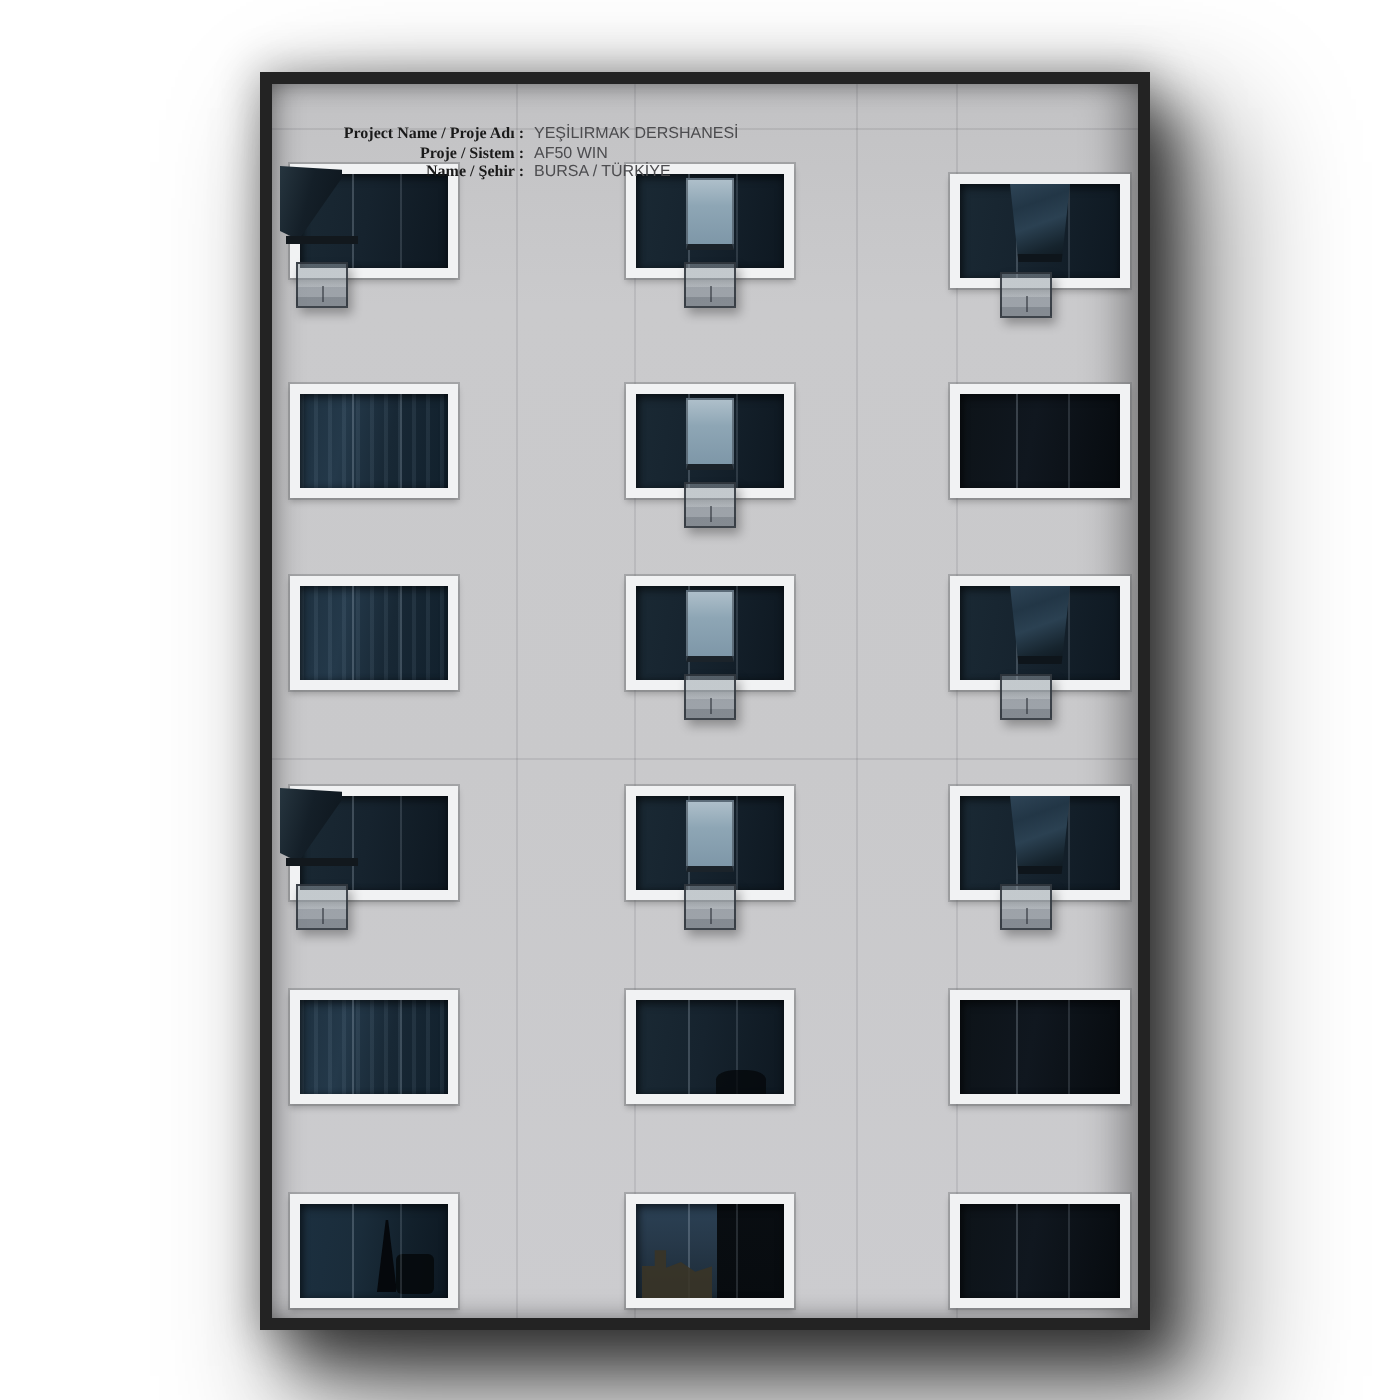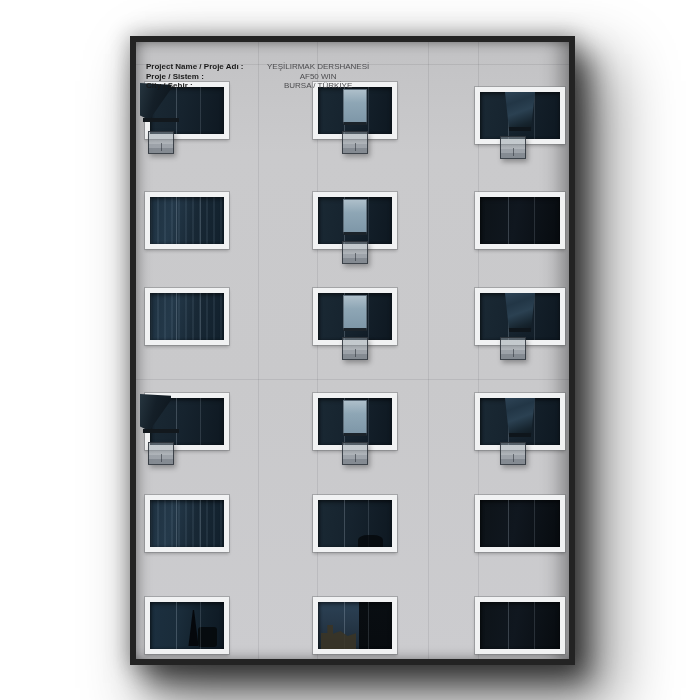--- a/index.html
+++ b/index.html
@@ -32,22 +32,22 @@
   .seam{position:absolute;background:rgba(50,50,55,.10);z-index:1;}
   .seam.v{top:0;bottom:0;width:1px;}
   .seam.h{left:0;right:0;height:1px;}
 
   
   .caption{
     position:absolute;left:10px;top:20px;z-index:9;
     display:grid;grid-template-columns:116px auto;column-gap:5px;
     font-size:8px;line-height:9.6px;white-space:nowrap;
   }
-  .cap-label{font-weight:bold;color:var(--label-color,#1a1a1a);}
-  .cap-value{text-align:center;color:var(--value-color,#4c4c4f);}
+  .cap-label{font-weight:bold;text-align:right;color:var(--label-color,#1a1a1a);font-family:Liberation Serif, serif;}
+  .cap-value{text-align:left;color:var(--value-color,#4c4c4f);}
 
   
   .window{
     position:absolute;box-sizing:border-box;z-index:2;
     background:var(--winframe,#f1f2f3);
     box-shadow:0 0 0 1px rgba(110,112,115,.40),0 2px 3px rgba(0,0,0,.22);
   }
   .glass{
     position:absolute;inset:5px;overflow:hidden;
     box-shadow:inset 0 2px 4px rgba(0,0,0,.50),inset 2px 0 3px rgba(0,0,0,.30);
@@ -147,21 +147,21 @@
       <div class="seam v" style="left:292px"></div>
       <div class="seam v" style="left:342px"></div>
       <div class="seam h" style="top:22px"></div>
       <div class="seam h" style="top:337px"></div>
 
       <div class="caption">
         <span class="cap-label">Project Name / Proje Adı :</span>
         <span class="cap-value">YEŞİLIRMAK DERSHANESİ</span>
         <span class="cap-label">Proje / Sistem :</span>
         <span class="cap-value">AF50 WIN</span>
-        <span class="cap-label">City / Şehir :</span>
+        <span class="cap-label">Name / Şehir :</span>
         <span class="cap-value">BURSA / TÜRKİYE</span>
       </div>
 
       <div id="windows">
           <div class="window open-swing" style="left: 9px; top: 40px; width: 84px; height: 57px;">
             <div class="glass">
               <div class="mullions"></div>
             </div>
             <div class="sash-swing"></div>
             <div class="sash-rail"></div>

